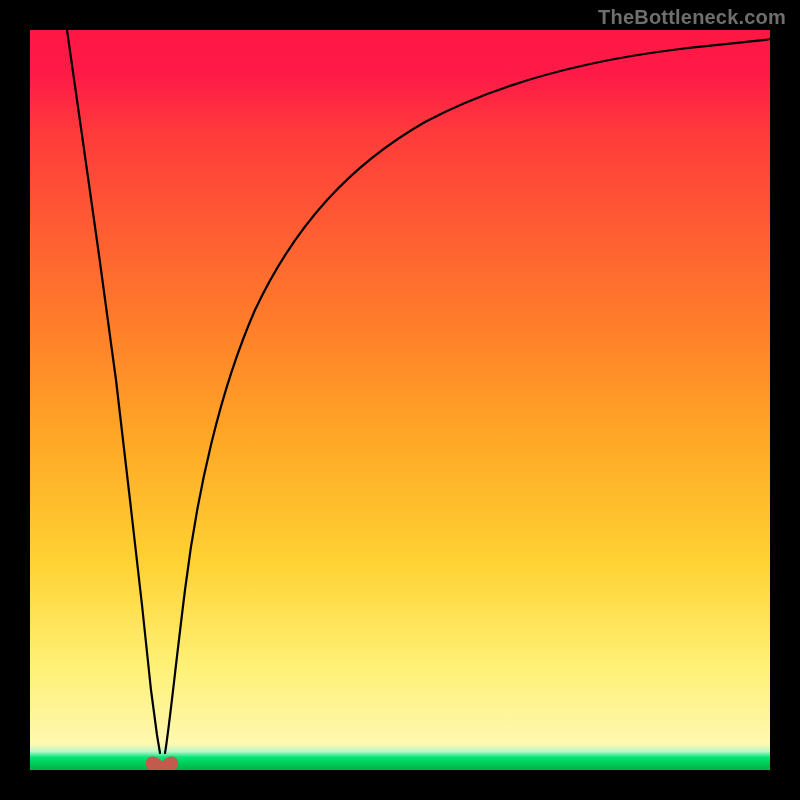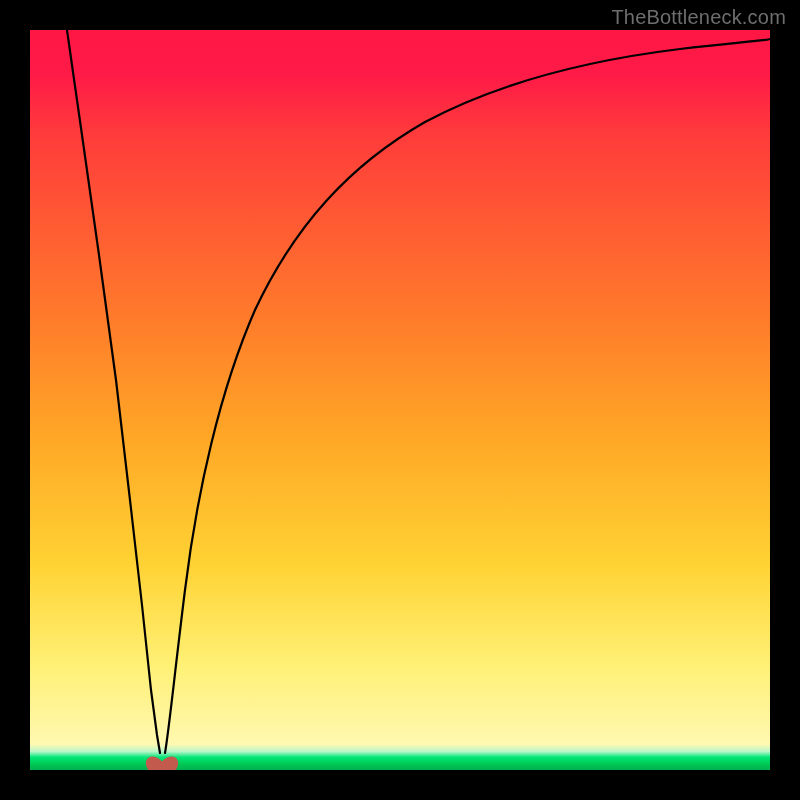--- a/index.html
+++ b/index.html
@@ -58,21 +58,21 @@
   .heart {
     fill: #c25a4e;
     stroke: none;
   }
   .watermark {
     position: absolute;
     top: 6px;
     right: 14px;
     color: #6e6e6e;
     font-size: 20px;
-    font-weight: 400;
+    font-weight: 700;
     letter-spacing: 0.2px;
     user-select: none;
   }
 </style>
 </head>
 <body>
 
 <div class="frame">
 
   <div class="plot-area">

